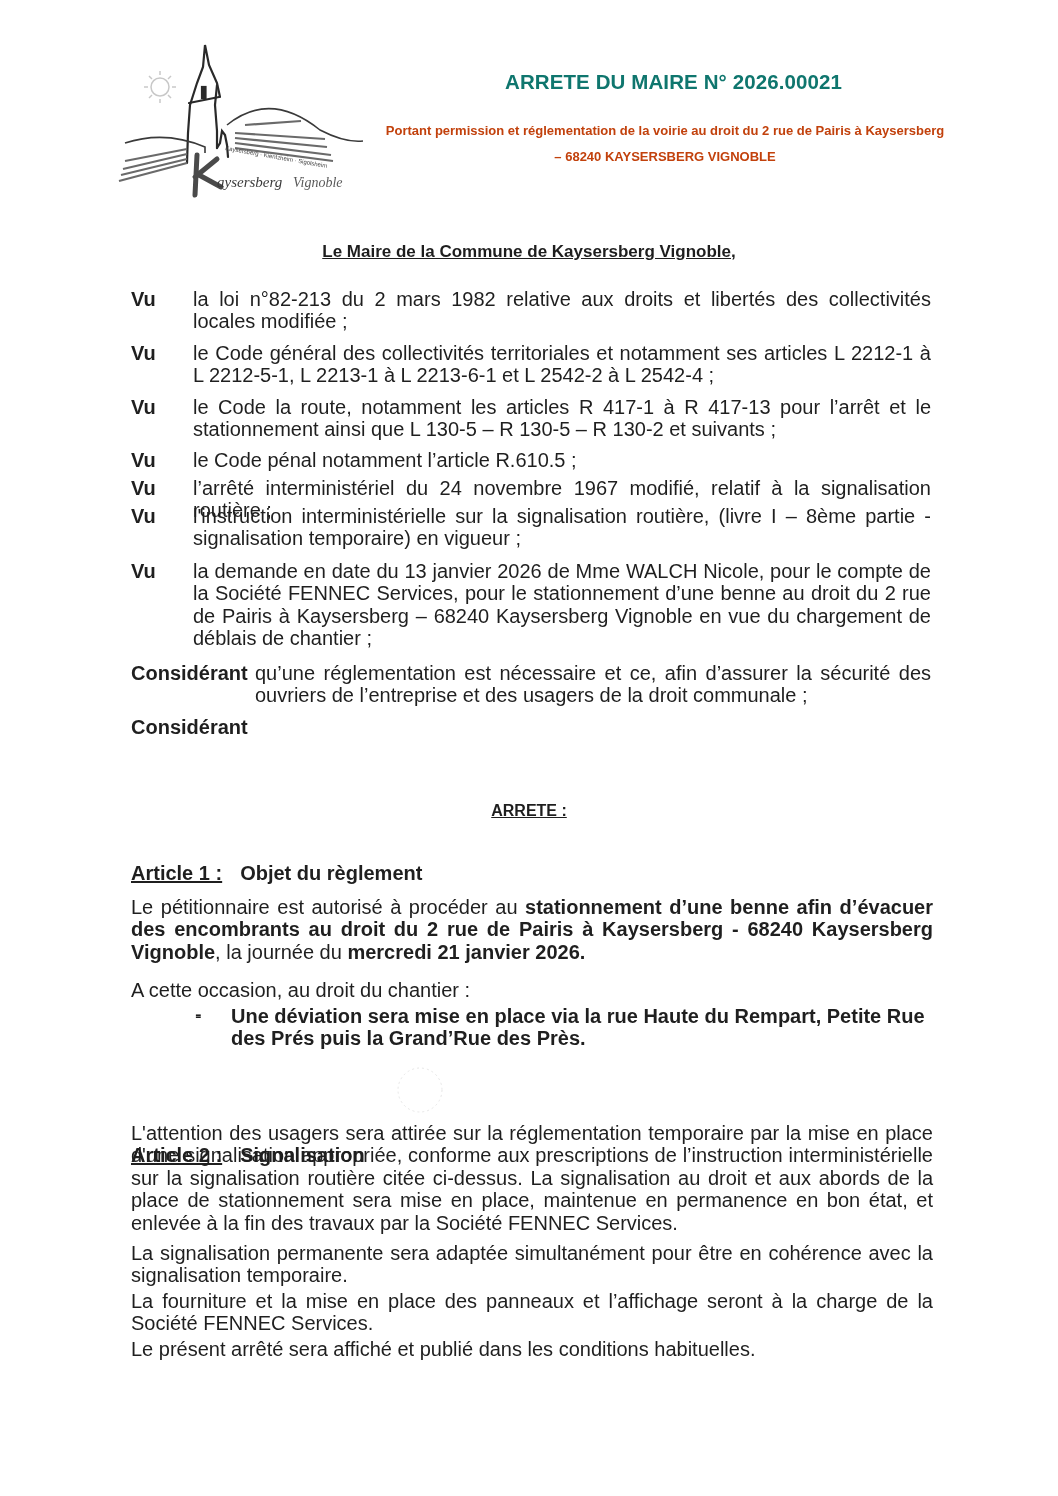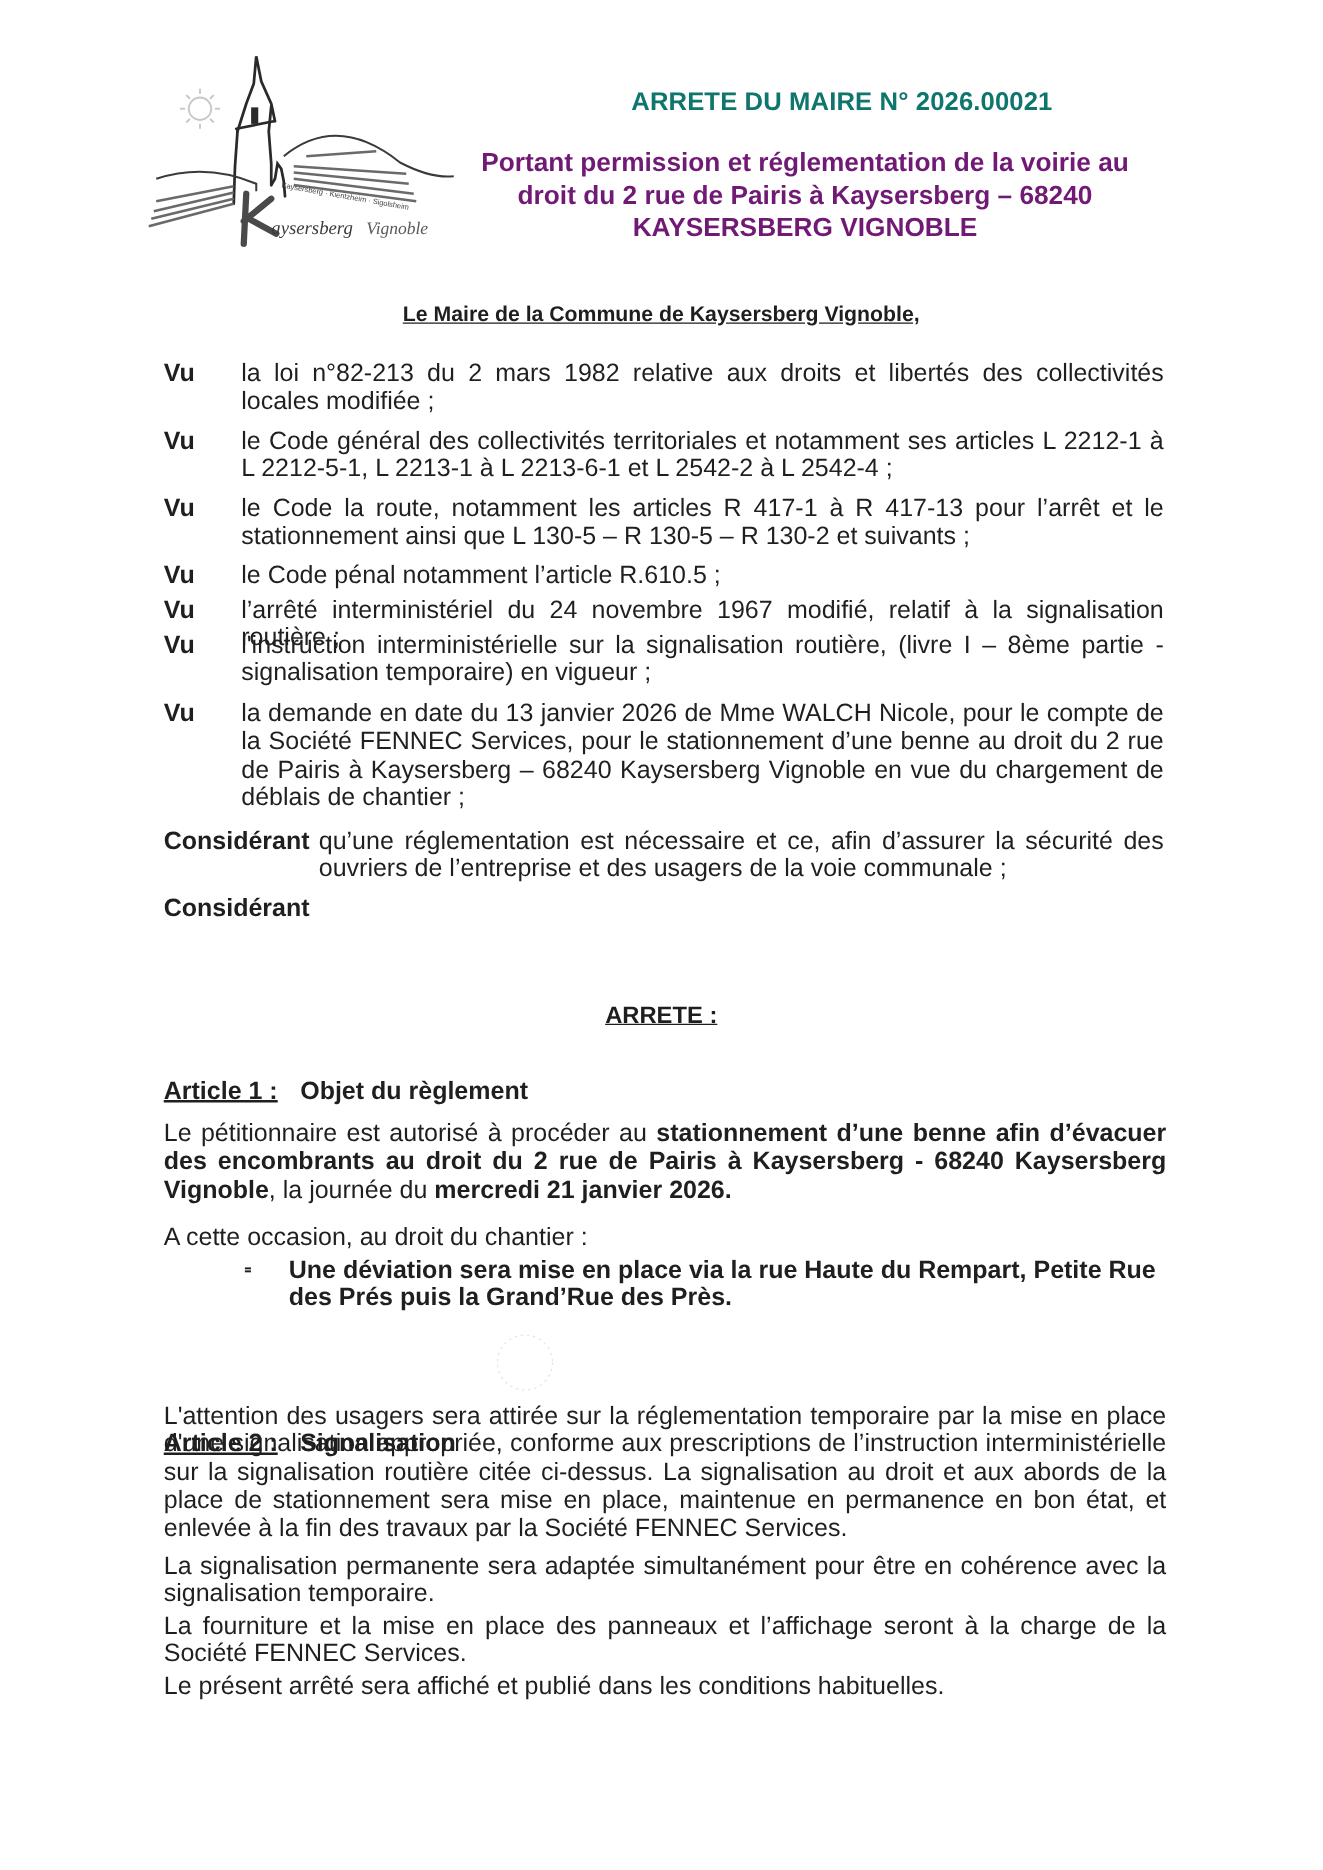--- a/index.html
+++ b/index.html
@@ -3,29 +3,29 @@
 <meta charset="utf-8">
 <style>
   html, body { margin: 0; padding: 0; }
   body {
     width: 1058px; height: 1496px; background: #ffffff; position: relative; overflow: hidden;
     font-family: "Liberation Sans", "DejaVu Sans", sans-serif; color: #1e1e1e;
   }
   .abs { position: absolute; }
   .logo { left: 105px; top: 35px; width: 270px; height: 170px; }
   .doc-title { left: 505px; top: 70px; font-size: 20.5px; font-weight: bold; letter-spacing: 0.1px; color: #0f766e; }
-  .subtitle { left: 364px; top: 118px; width: 560px; font-size: 21px; font-weight: bold; line-height: 26px; text-align: center; color: #701a75; }
+  .subtitle { left: 385px; top: 118px; width: 560px; font-size: 13px; font-weight: bold; line-height: 26px; text-align: center; color: #c2410c; }
   .maire { left: 0; width: 1058px; top: 242px; text-align: center; font-size: 17px; font-weight: bold; }
   .maire span { text-decoration: underline; }
   .txt { font-size: 20px; line-height: 22.4px; color: #1f1f1f; }
   .row { left: 131px; width: 800px; }
   .row .lbl { position: absolute; left: 0; top: 0; font-weight: bold; }
   .row .body { position: absolute; left: 62px; right: 0; top: 0; text-align: justify; }
   .row.cons .body { left: 124px; }
-  .arrete { left: 0; width: 1058px; top: 802px; text-align: center; font-size: 19px; font-weight: bold; }
+  .arrete { left: 0; width: 1058px; top: 802px; text-align: center; font-size: 16px; font-weight: bold; }
   .arrete span { text-decoration: underline; }
   .art-head { left: 131px; font-weight: bold; }
   .art-head .num { text-decoration: underline; margin-right: 18px; }
   .para { left: 131px; width: 802px; text-align: justify; }
   .bullets { left: 195px; width: 740px; }
   .bullet { position: relative; padding-left: 36px; font-weight: bold; }
   .bullet .dash { position: absolute; left: 0; top: 0; font-weight: normal; }
   b { font-weight: bold; }
   .stamp { left: 380px; top: 1060px; width: 80px; height: 60px; opacity: 0.25; }
 </style>
@@ -107,21 +107,21 @@
   <span class="lbl">Vu</span>
     <span class="body">l'instruction interministérielle sur la signalisation routière, (livre I – 8ème partie - signalisation temporaire) en vigueur ;</span>
 </div>
 <div class="abs row txt" style="top:560px;height:68px;">
   <span class="lbl">Vu</span>
     <span class="body">la demande en date du 13 janvier 2026 de Mme WALCH Nicole, pour le compte de la Société FENNEC Services, pour le stationnement d’une benne au droit du 2 rue de Pairis à Kaysersberg – 68240 Kaysersberg Vignoble en vue du chargement de déblais de chantier ;</span>
 </div>
 
 <div class="abs row cons txt" style="top:662px;height:45px;">
   <span class="lbl">Considérant</span>
-    <span class="body">qu’une réglementation est nécessaire et ce, afin d’assurer la sécurité des ouvriers de l’entreprise et des usagers de la voie communale ;</span>
+    <span class="body">qu’une réglementation est nécessaire et ce, afin d’assurer la sécurité des ouvriers de l’entreprise et des usagers de la droit communale ;</span>
 </div>
 <div class="abs row cons txt" style="top:716px;height:45px;">
   <span class="lbl">Considérant</span>
 </div>
 
 <div class="abs arrete"><span>ARRETE :</span></div>
 
 <div class="abs art-head txt" style="top:862px;">
   <span class="num">Article 1 :</span><span>Objet du règlement</span>
 </div>

